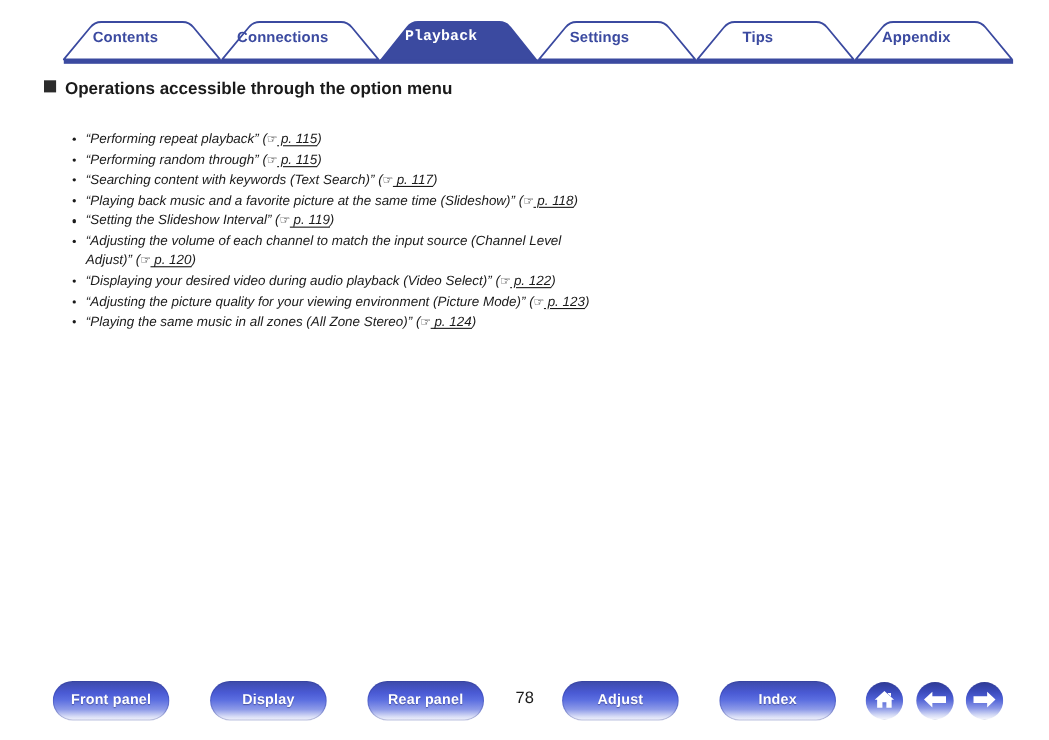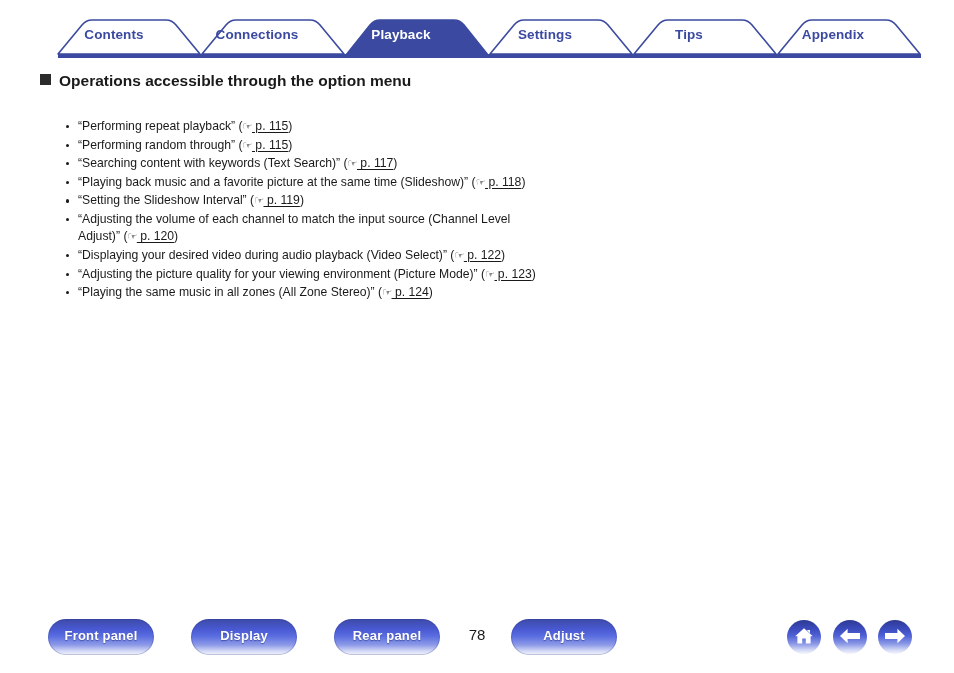--- a/index.html
+++ b/index.html
@@ -73,20 +73,21 @@
   }
 
   #bullets {
     position: absolute;
     left: 64px;
     top: 56px;
     width: 480px;
     list-style: none;
     margin: 0;
     padding: 0;
+    font-style: italic;
   }
   #bullets li {
     position: relative;
     font-size: 12.2px;
     line-height: 17.4px;
     color: #1a1a1a;
     padding-left: 14px;
     margin-bottom: 1.2px;
   }
   #bullets li::before {
@@ -197,21 +198,21 @@
       <path d="M 762,54 L 786,25 Q 790,20 796,20 L 870,20 Q 876,20 880,25 L 904,54 Z"></path>
     </g>
 
     <path d="M 330,55 L 354,25 Q 358,20 364,20 L 438,20 Q 444,20 448,25 L 472,55 Z" fill="#3b4aa0" stroke="#3b4aa0" stroke-width="1.6" stroke-linejoin="round"></path>
 
     <rect x="42" y="54" width="863" height="4" fill="#3b4aa0"></rect>
   </svg>
 
   <div class="tab-label" style="left:42px;  width:144px;">Contents</div>
   <div class="tab-label" style="left:186px; width:142px;">Connections</div>
-  <div class="tab-label active" style="left:330px; width:142px;">Playback</div>
+  <div class="tab-label active" style="left:330px; width:142px;font-family:Liberation Mono, monospace;">Playback</div>
   <div class="tab-label" style="left:474px; width:142px;">Settings</div>
   <div class="tab-label" style="left:618px; width:142px;">Tips</div>
   <div class="tab-label" style="left:762px; width:142px;">Appendix</div>
 </div>
 
 <div id="content">
 
   <div id="heading">
     <span class="sq"></span><span>Operations accessible through the option menu</span>
   </div>
@@ -243,20 +244,23 @@
   <div class="pill" style="left:334px; width:106px;">
     <span>Rear panel</span>
   </div>
 
   <div id="pagenum">78</div>
 
   <div class="pill" style="left:511px; width:106px;">
     <span>Adjust</span>
   </div>
 
+  <div class="pill" style="left:654px; width:106px;">
+    <span>Index</span>
+  </div>
 
   <div class="circbtn" style="left:787px;">
     <svg width="20" height="18" viewBox="0 0 20 18">
       <path d="M10 1.2 L1.2 9.2 L3.4 9.2 L3.4 16.4 L16.6 16.4 L16.6 9.2 L18.8 9.2 Z
                M8.2 16.4 L8.2 11.4 L11.8 11.4 L11.8 16.4 Z
                M13.2 3.0 L16.0 3.0 L16.0 6.2 L13.2 3.6 Z" fill="#ffffff" fill-rule="evenodd"></path>
     </svg>
   </div>
 
   <div class="circbtn" style="left:833px;">

